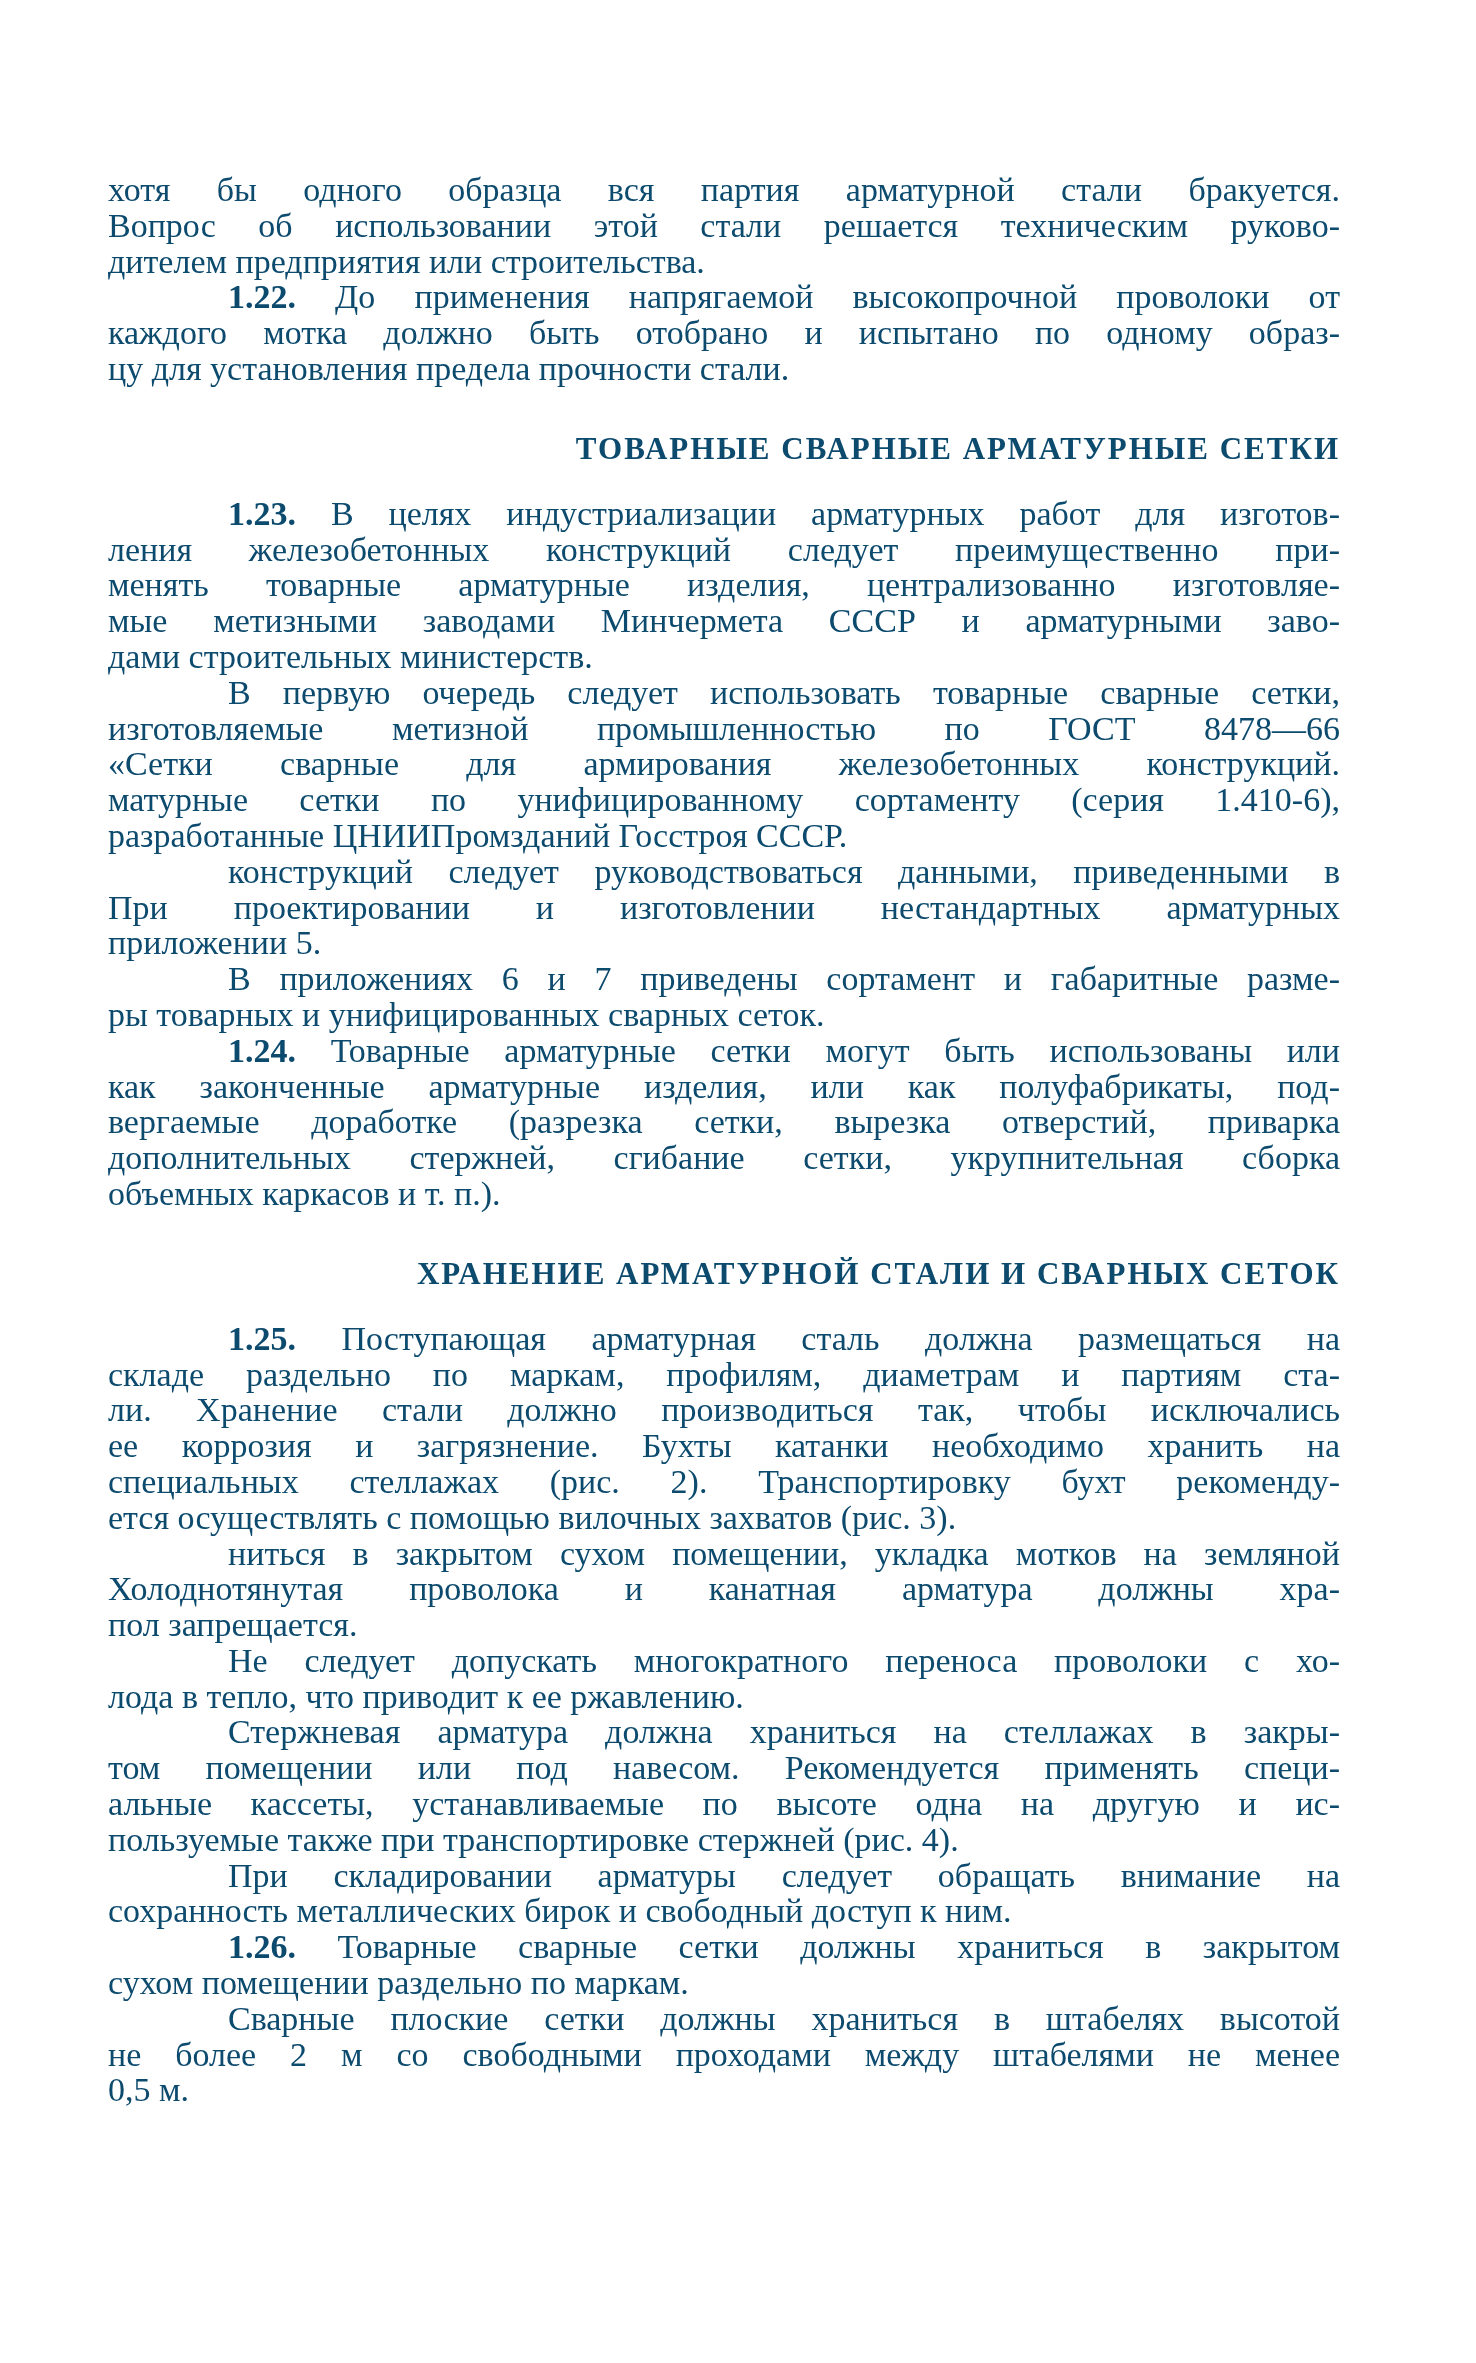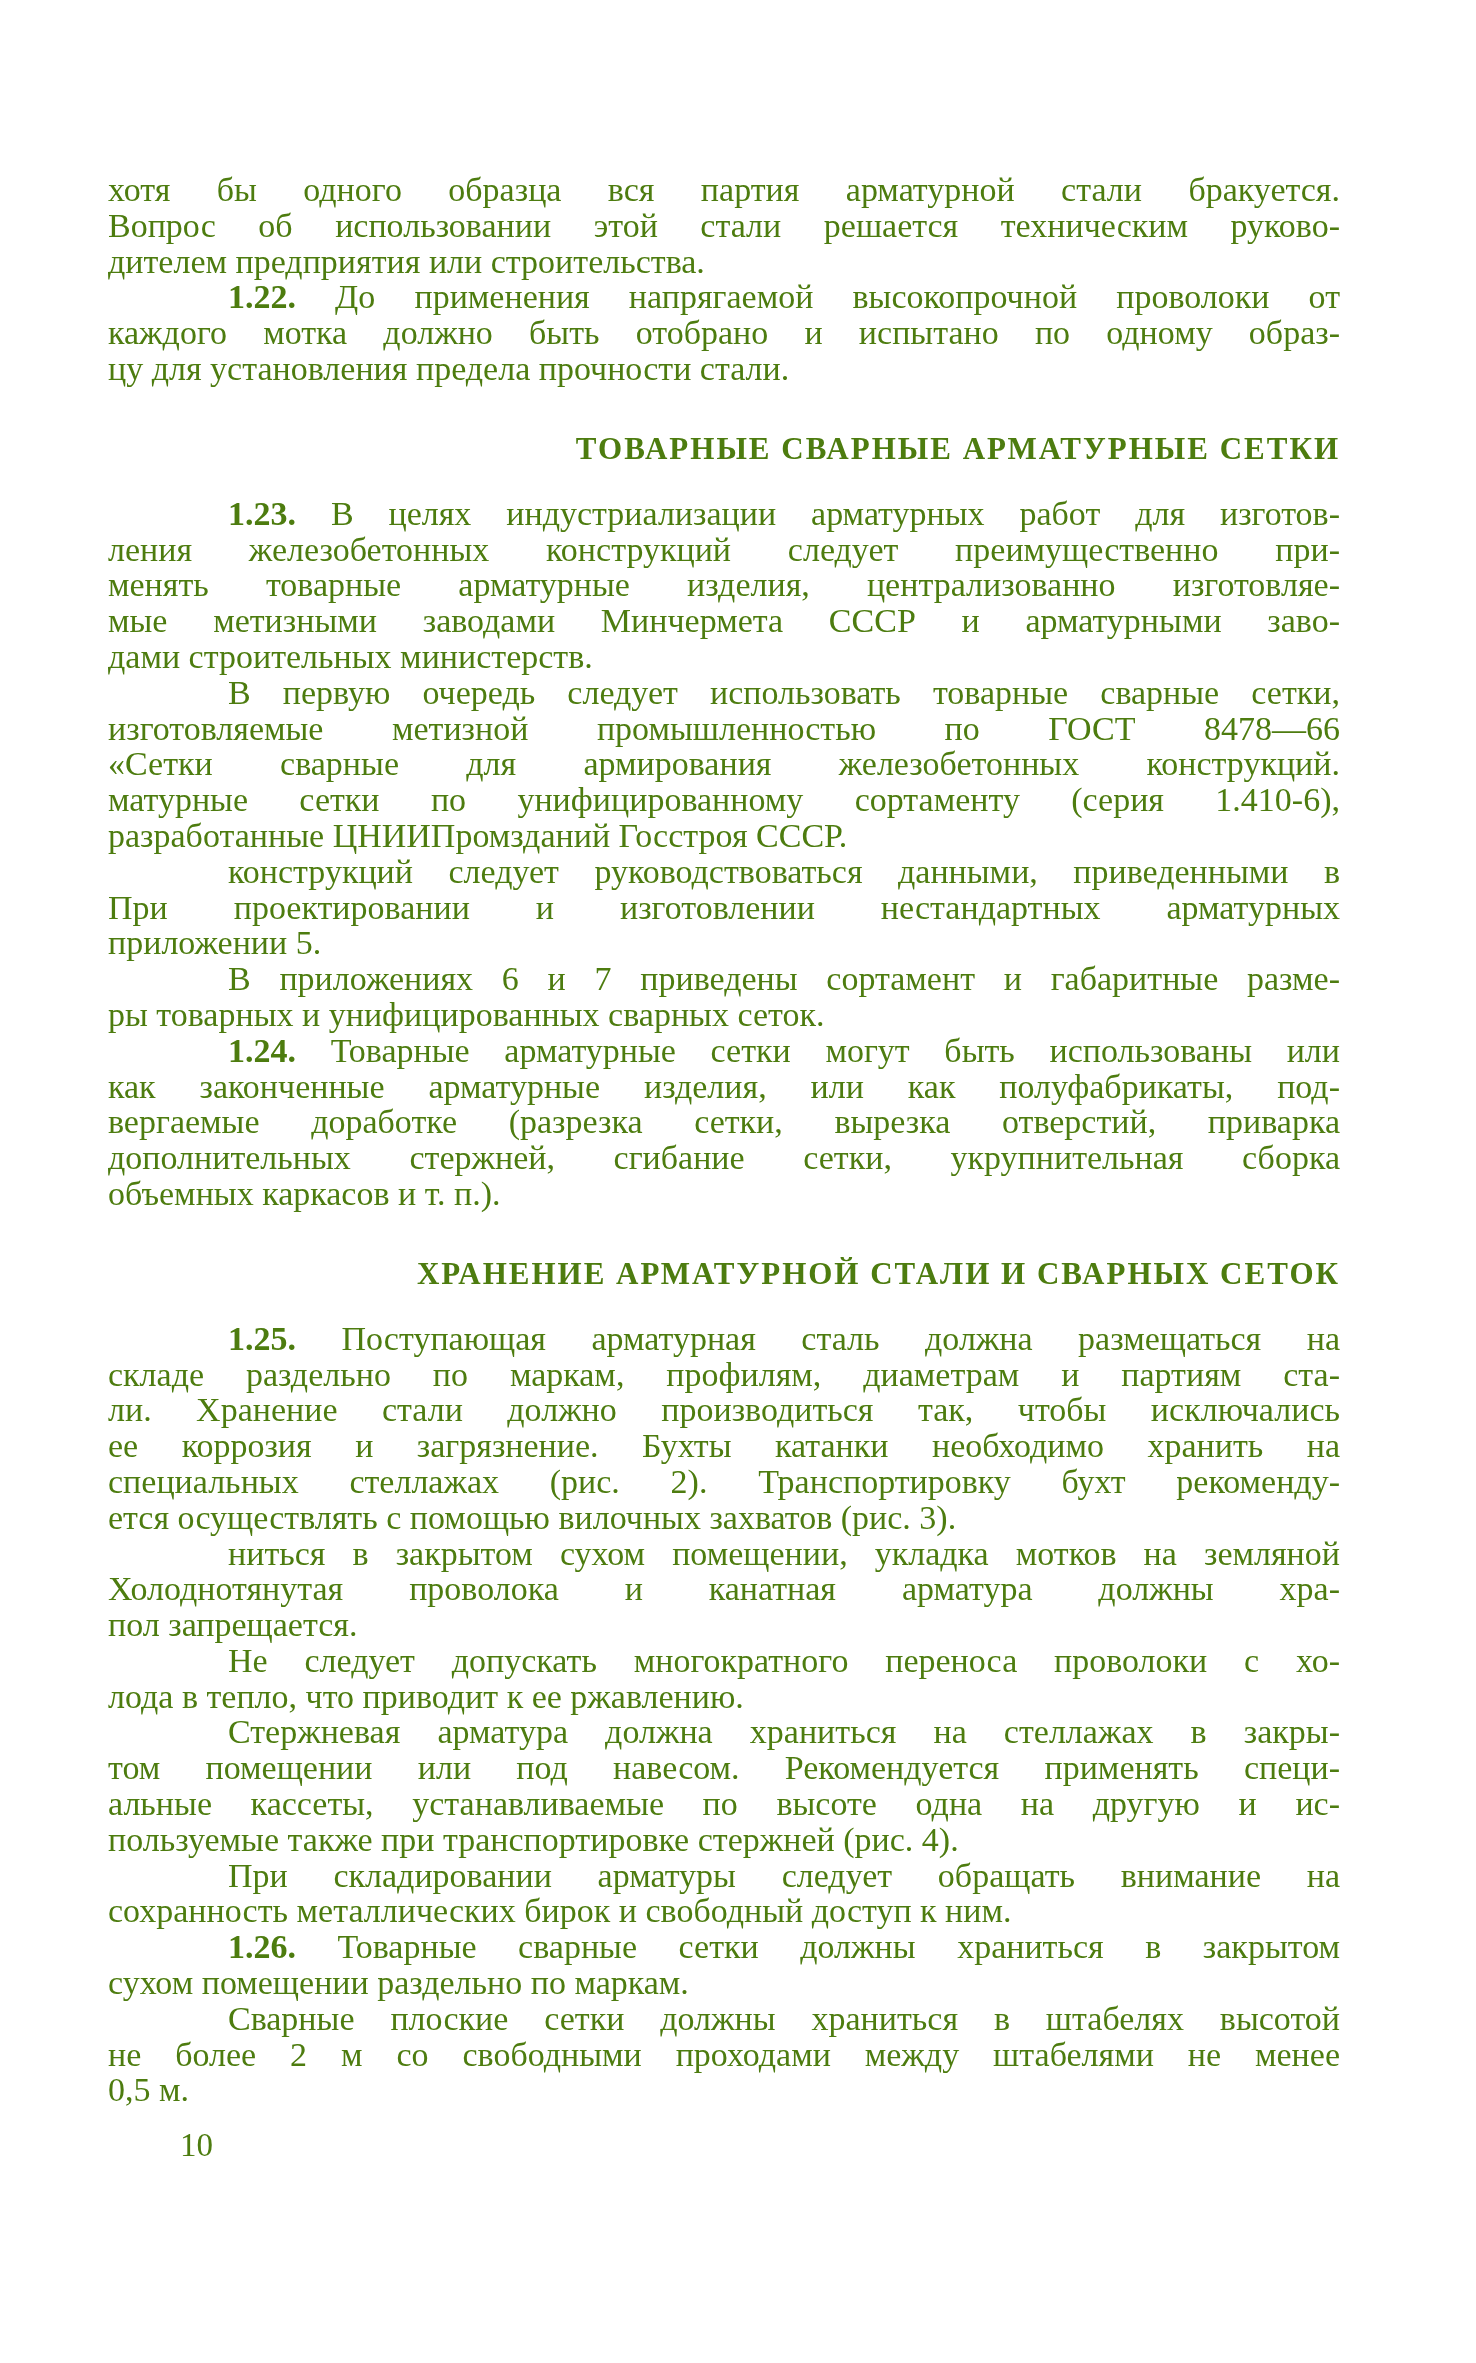--- a/index.html
+++ b/index.html
@@ -53,21 +53,21 @@
     margin-top: 20px;
     padding-left: 72px;
     font-size: 33px;
     text-align: left;
   }
 </style>
 </head>
 <body>
 
 <div class="page" style="background: rgb(255, 255, 255);">
-  <div class="text-column" style="color: #4d7c0f;">
+  <div class="text-column" style="color: #0c4a6e;">
 
   <div class="para">
         <div class="line">хотя бы одного образца вся партия арматурной стали бракуется.</div>
         <div class="line">Вопрос об использовании этой стали решается техническим руково-</div>
         <div class="line last">дителем предприятия или строительства.</div>
       </div>
       <div class="para indent">
         <div class="line"><span class="num">1.22.</span> До применения напрягаемой высокопрочной проволоки от</div>
         <div class="line">каждого мотка должно быть отобрано и испытано по одному образ-</div>
         <div class="line last">цу для установления предела прочности стали.</div>
@@ -133,15 +133,14 @@
       </div>
       <div class="para indent">
         <div class="line"><span class="num">1.26.</span> Товарные сварные сетки должны храниться в закрытом</div>
         <div class="line last">сухом помещении раздельно по маркам.</div>
       </div>
       <div class="para indent">
         <div class="line">Сварные плоские сетки должны храниться в штабелях высотой</div>
         <div class="line">не более 2 м со свободными проходами между штабелями не менее</div>
         <div class="line last">0,5 м.</div>
       </div>
-      <div class="page-number">10</div>
     </div>
 </div>
 
 </body></html>

